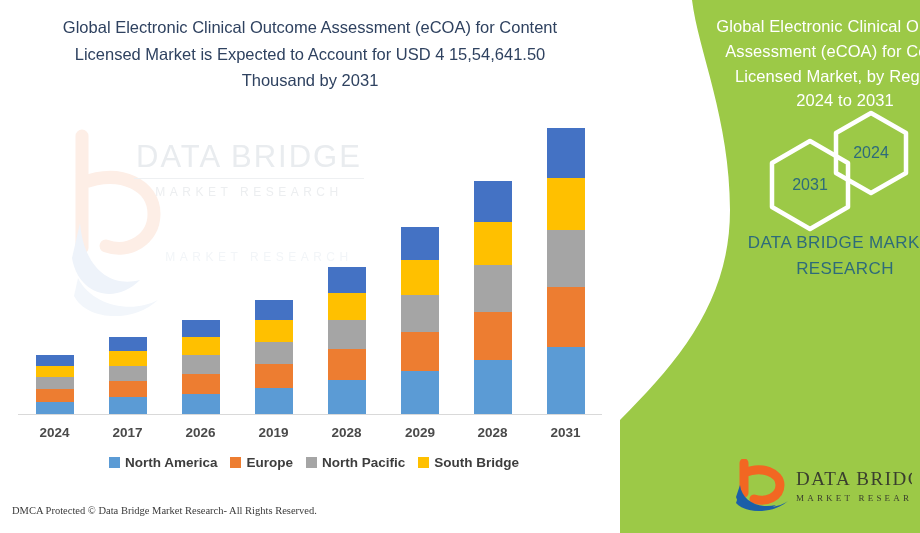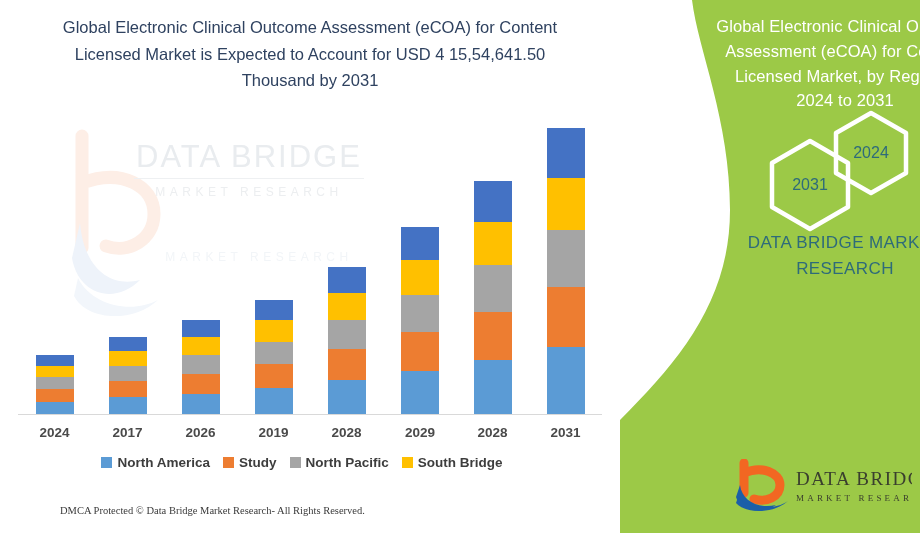--- a/index.html
+++ b/index.html
@@ -73,32 +73,32 @@
   .seg { width: 100%; }
 
   .xaxis { position: absolute; left: 18px; top: 420px; width: 584px; height: 26px; }
   .xtick {
     position: absolute; width: 70px; text-align: center;
     color: #4a4a4a; font-size: 13.5px; font-weight: bold; top: 5px;
   }
 
   
   .legend {
-    position: absolute; top: 455px; left: 0; width: 604px;
+    position: absolute; top: 455px; left: 12px; width: 604px;
     display: flex; align-items: center; justify-content: center; gap: 13px;
   }
   .legend-item { display: flex; align-items: center; gap: 5px; }
   .legend-swatch { width: 11px; height: 11px; display: block; }
   .legend-label { color: #3d3d3d; font-size: 13.5px; font-weight: bold; white-space: nowrap; }
 
   
   .footer { position: absolute; top: 505px; left: 0; width: 604px; height: 22px; }
   .footer-left {
     position: absolute; left: 12px; top: 0;
-    font-family: "Liberation Serif", serif; font-size: 10.5px; color: #3a3a3a; margin-left: 48px;
+    font-family: "Liberation Serif", serif; font-size: 10.5px; color: #3a3a3a;
   }
   .footer-right {
     position: absolute; left: 330px; top: 0;
     font-family: "Liberation Serif", serif; font-size: 10.5px; color: #3a3a3a;
   }
 </style>
 </head>
 <body>
 
 <div id="root">
@@ -192,21 +192,21 @@
         <div class="xtick" style="left: 512.5px;">2031</div>
       </div>
 
     <div class="legend" id="legend">
         <div class="legend-item">
           <span class="legend-swatch" style="background: rgb(91, 155, 213);"></span>
           <span class="legend-label">North America</span>
         </div>
         <div class="legend-item">
           <span class="legend-swatch" style="background: rgb(237, 125, 49);"></span>
-          <span class="legend-label">Study</span>
+          <span class="legend-label">Europe</span>
         </div>
         <div class="legend-item">
           <span class="legend-swatch" style="background: rgb(165, 165, 165);"></span>
           <span class="legend-label">North Pacific</span>
         </div>
         <div class="legend-item">
           <span class="legend-swatch" style="background: rgb(255, 192, 0);"></span>
           <span class="legend-label">South Bridge</span>
         </div>
       </div>

